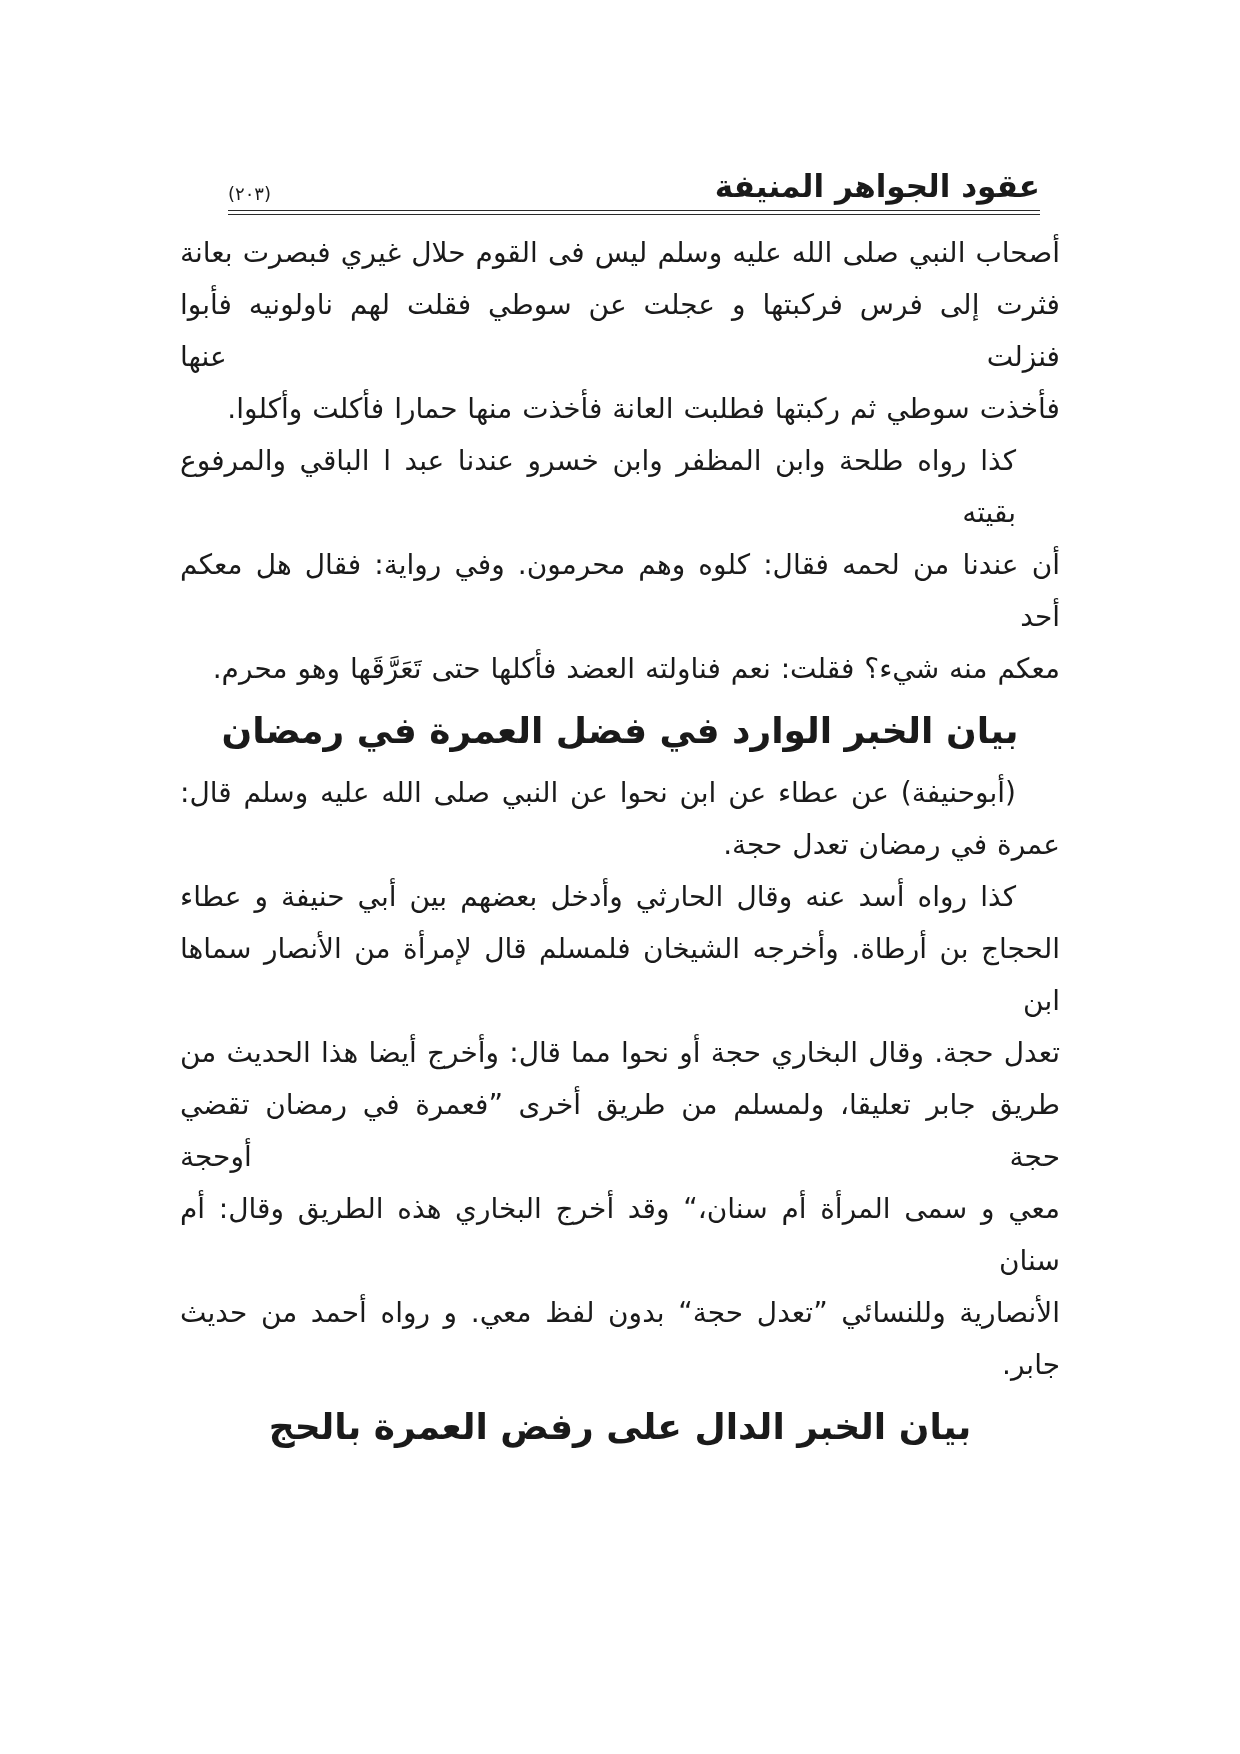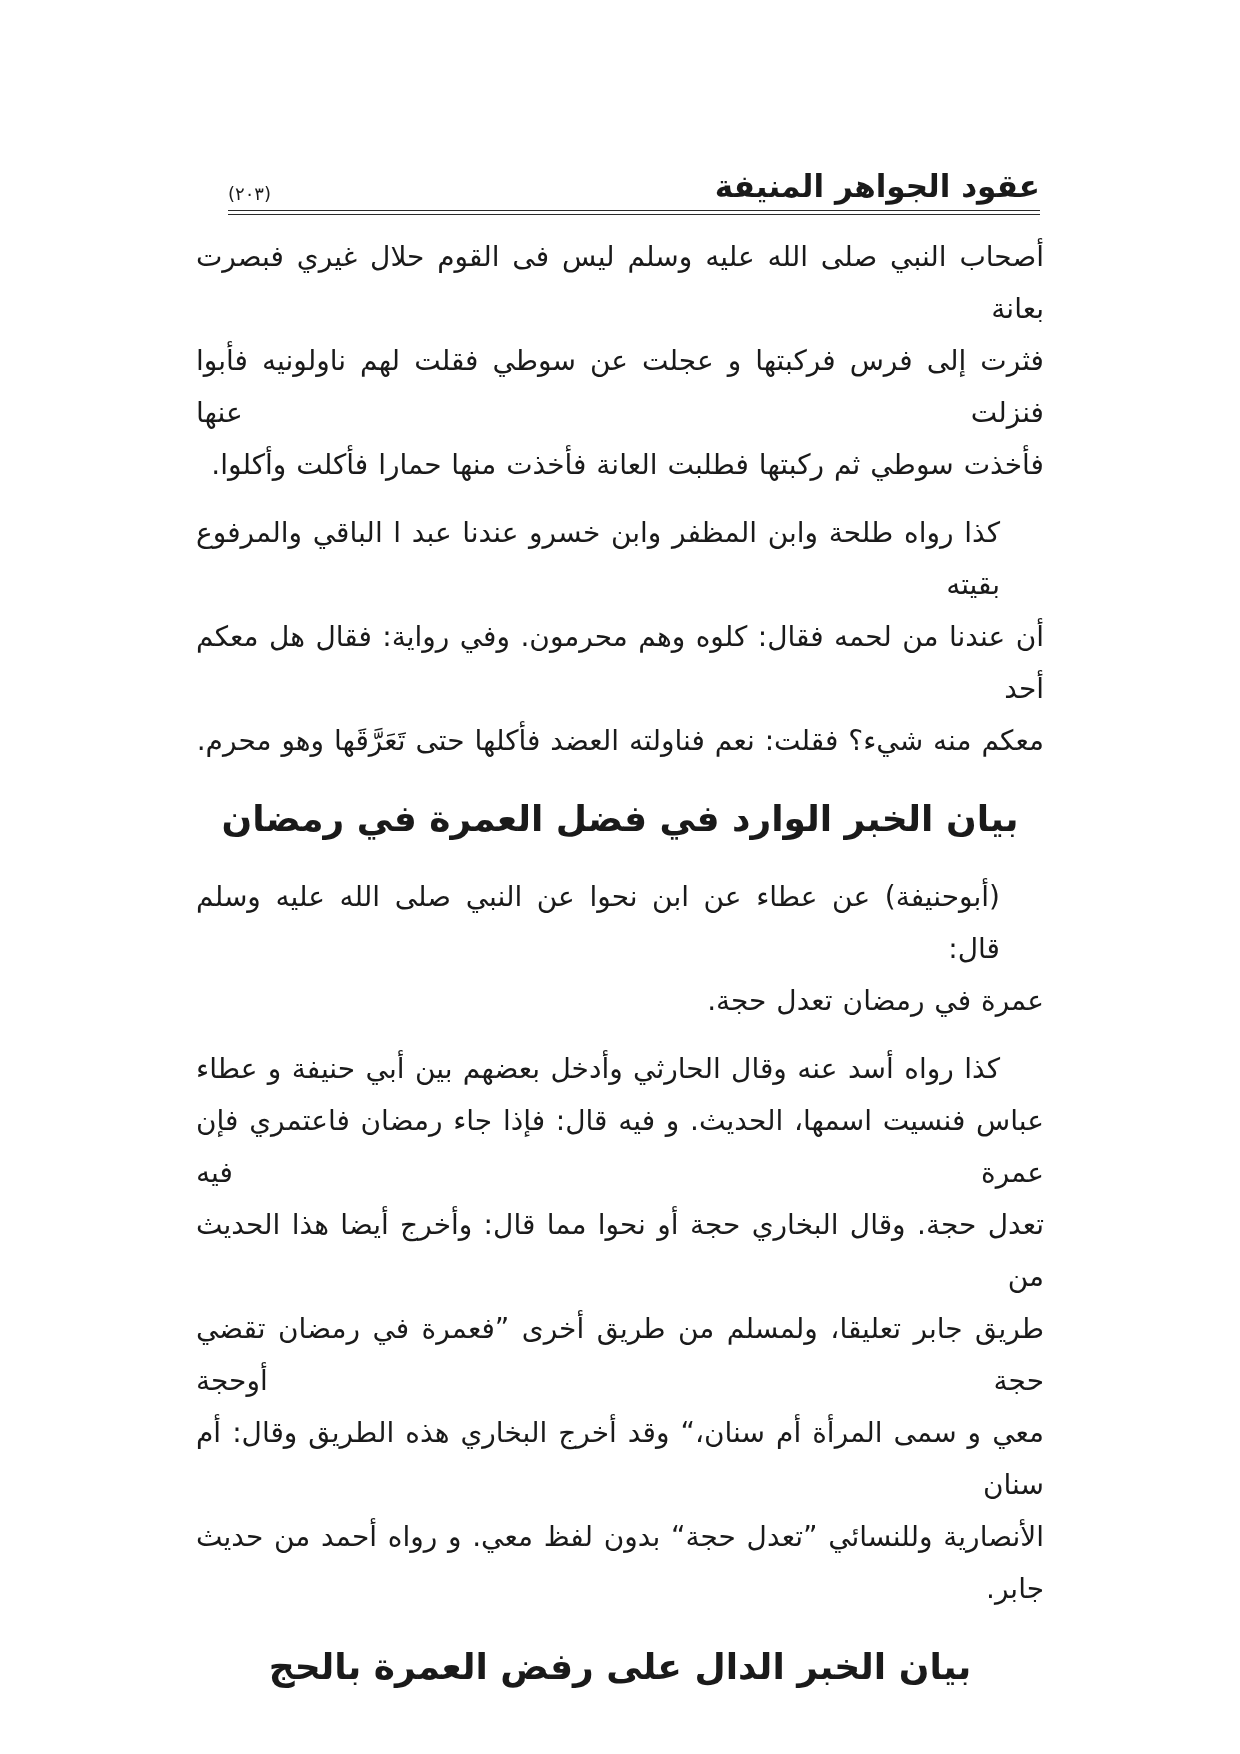--- a/index.html
+++ b/index.html
@@ -42,21 +42,21 @@
   .header-rule {
     border-top: 1px solid #2a2a2a;
     border-bottom: 1px solid #2a2a2a;
     height: 5px;
     margin: 0 20px 0 48px;
   }
   .content {
     margin-top: 12px;
     font-size: 28px;
   }
-  .para { margin: 16px; }
+  .para { margin: 0; }
   .line {
     line-height: 52px;
     text-align: justify;
     text-align-last: justify;
     word-spacing: 1px;
   }
   .line.indent { padding-right: 44px; }
   .line.lastline { text-align-last: right; }
   .heading {
     font-size: 36px;
@@ -90,21 +90,21 @@
           <div class="line">أن عندنا من لحمه فقال: كلوه وهم محرمون. وفي رواية: فقال هل معكم أحد</div>
           <div class="line lastline">معكم منه شيء؟ فقلت: نعم فناولته العضد فأكلها حتى تَعَرَّقَها وهو محرم.</div>
         </div>
         <div class="heading">بيان الخبر الوارد في فضل العمرة في رمضان</div>
         <div class="para">
           <div class="line indent">(أبوحنيفة) عن عطاء عن ابن نحوا عن النبي صلى الله عليه وسلم قال:</div>
           <div class="line lastline">عمرة في رمضان تعدل حجة.</div>
         </div>
         <div class="para">
           <div class="line indent">كذا رواه أسد عنه وقال الحارثي وأدخل بعضهم بين أبي حنيفة و عطاء</div>
-          <div class="line">عباس فنسيت اسمها، الحديث. و فيه قال: فإذا جاء رمضان فاعتمري فإن عمرة فيه</div>
+          <div class="line">الحجاج بن أرطاة. وأخرجه الشيخان فلمسلم قال لإمرأة من الأنصار سماها ابن</div>
           <div class="line">تعدل حجة. وقال البخاري حجة أو نحوا مما قال: وأخرج أيضا هذا الحديث من</div>
           <div class="line">طريق جابر تعليقا، ولمسلم من طريق أخرى ”فعمرة في رمضان تقضي حجة أوحجة</div>
           <div class="line">معي و سمى المرأة أم سنان،“ وقد أخرج البخاري هذه الطريق وقال: أم سنان</div>
           <div class="line lastline">الأنصارية وللنسائي ”تعدل حجة“ بدون لفظ معي. و رواه أحمد من حديث جابر.</div>
         </div>
         <div class="heading">بيان الخبر الدال على رفض العمرة بالحج</div>
       </div>
 
   </div>
 </div>

